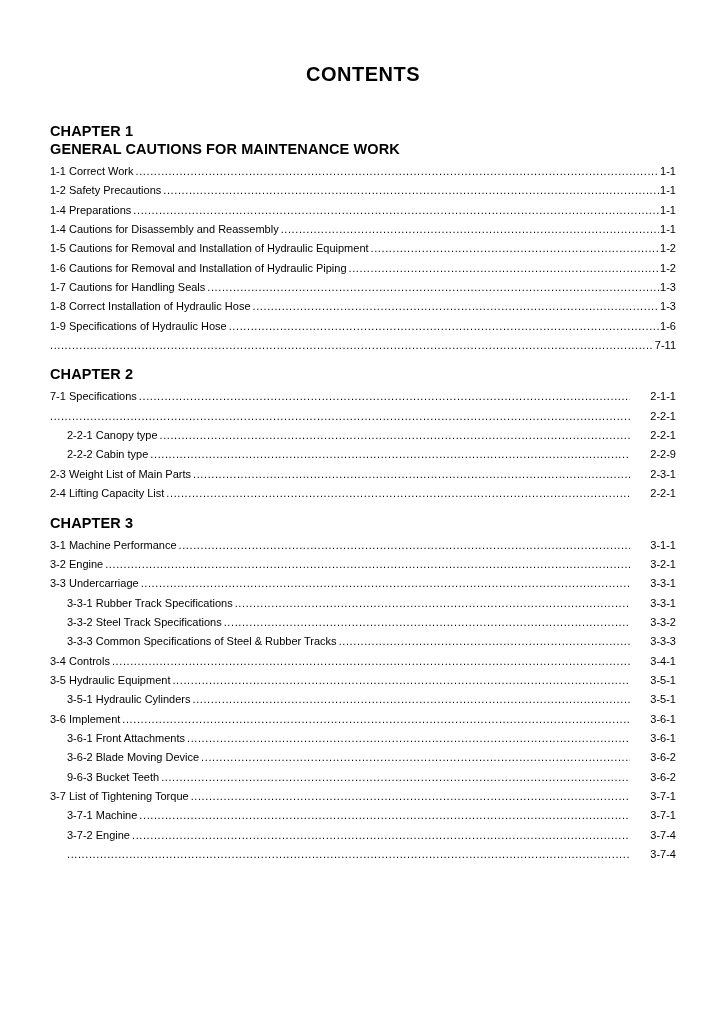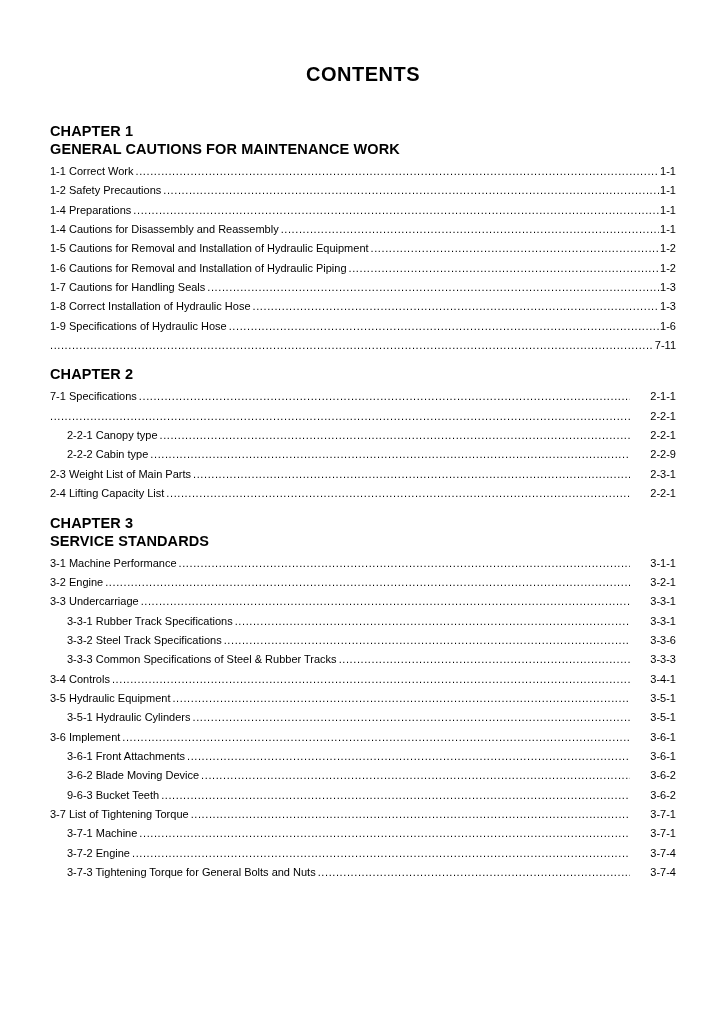--- a/index.html
+++ b/index.html
@@ -190,21 +190,20 @@
     <span class="toc-label">2-4 Lifting Capacity List</span>
     <span class="toc-dots">....................................................................................................................................................................................................................................................................</span>
     <span class="toc-page">2-2-1</span>
   </div>
 </div>
   </section>
 
   <section class="chapter">
     <h2 class="chapter-heading">
       <span class="chapter-number">CHAPTER 3</span>
-      <span class="chapter-title">SERVICE STANDARDS</span>
     </h2>
     <div class="toc-list">
   <div class="toc-row">
     <span class="toc-label">3-1 Machine Performance</span>
     <span class="toc-dots">....................................................................................................................................................................................................................................................................</span>
     <span class="toc-page">3-1-1</span>
   </div>
 
   <div class="toc-row">
     <span class="toc-label">3-2 Engine</span>
@@ -220,21 +219,21 @@
 
   <div class="toc-row sub">
     <span class="toc-label">3-3-1 Rubber Track Specifications</span>
     <span class="toc-dots">....................................................................................................................................................................................................................................................................</span>
     <span class="toc-page">3-3-1</span>
   </div>
 
   <div class="toc-row sub">
     <span class="toc-label">3-3-2 Steel Track Specifications</span>
     <span class="toc-dots">....................................................................................................................................................................................................................................................................</span>
-    <span class="toc-page">3-3-6</span>
+    <span class="toc-page">3-3-2</span>
   </div>
 
   <div class="toc-row sub">
     <span class="toc-label">3-3-3 Common Specifications of Steel &amp; Rubber Tracks</span>
     <span class="toc-dots">....................................................................................................................................................................................................................................................................</span>
     <span class="toc-page">3-3-3</span>
   </div>
 
   <div class="toc-row">
     <span class="toc-label">3-4 Controls</span>
@@ -290,20 +289,19 @@
     <span class="toc-page">3-7-1</span>
   </div>
 
   <div class="toc-row sub">
     <span class="toc-label">3-7-2 Engine</span>
     <span class="toc-dots">....................................................................................................................................................................................................................................................................</span>
     <span class="toc-page">3-7-4</span>
   </div>
 
   <div class="toc-row sub">
-    <span class="toc-label">3-7-3 Tightening Torque for General Bolts and Nuts</span>
     <span class="toc-dots">....................................................................................................................................................................................................................................................................</span>
     <span class="toc-page">3-7-4</span>
   </div>
 </div>
   </section>
 </div>
 </div>
 
 </body></html>

